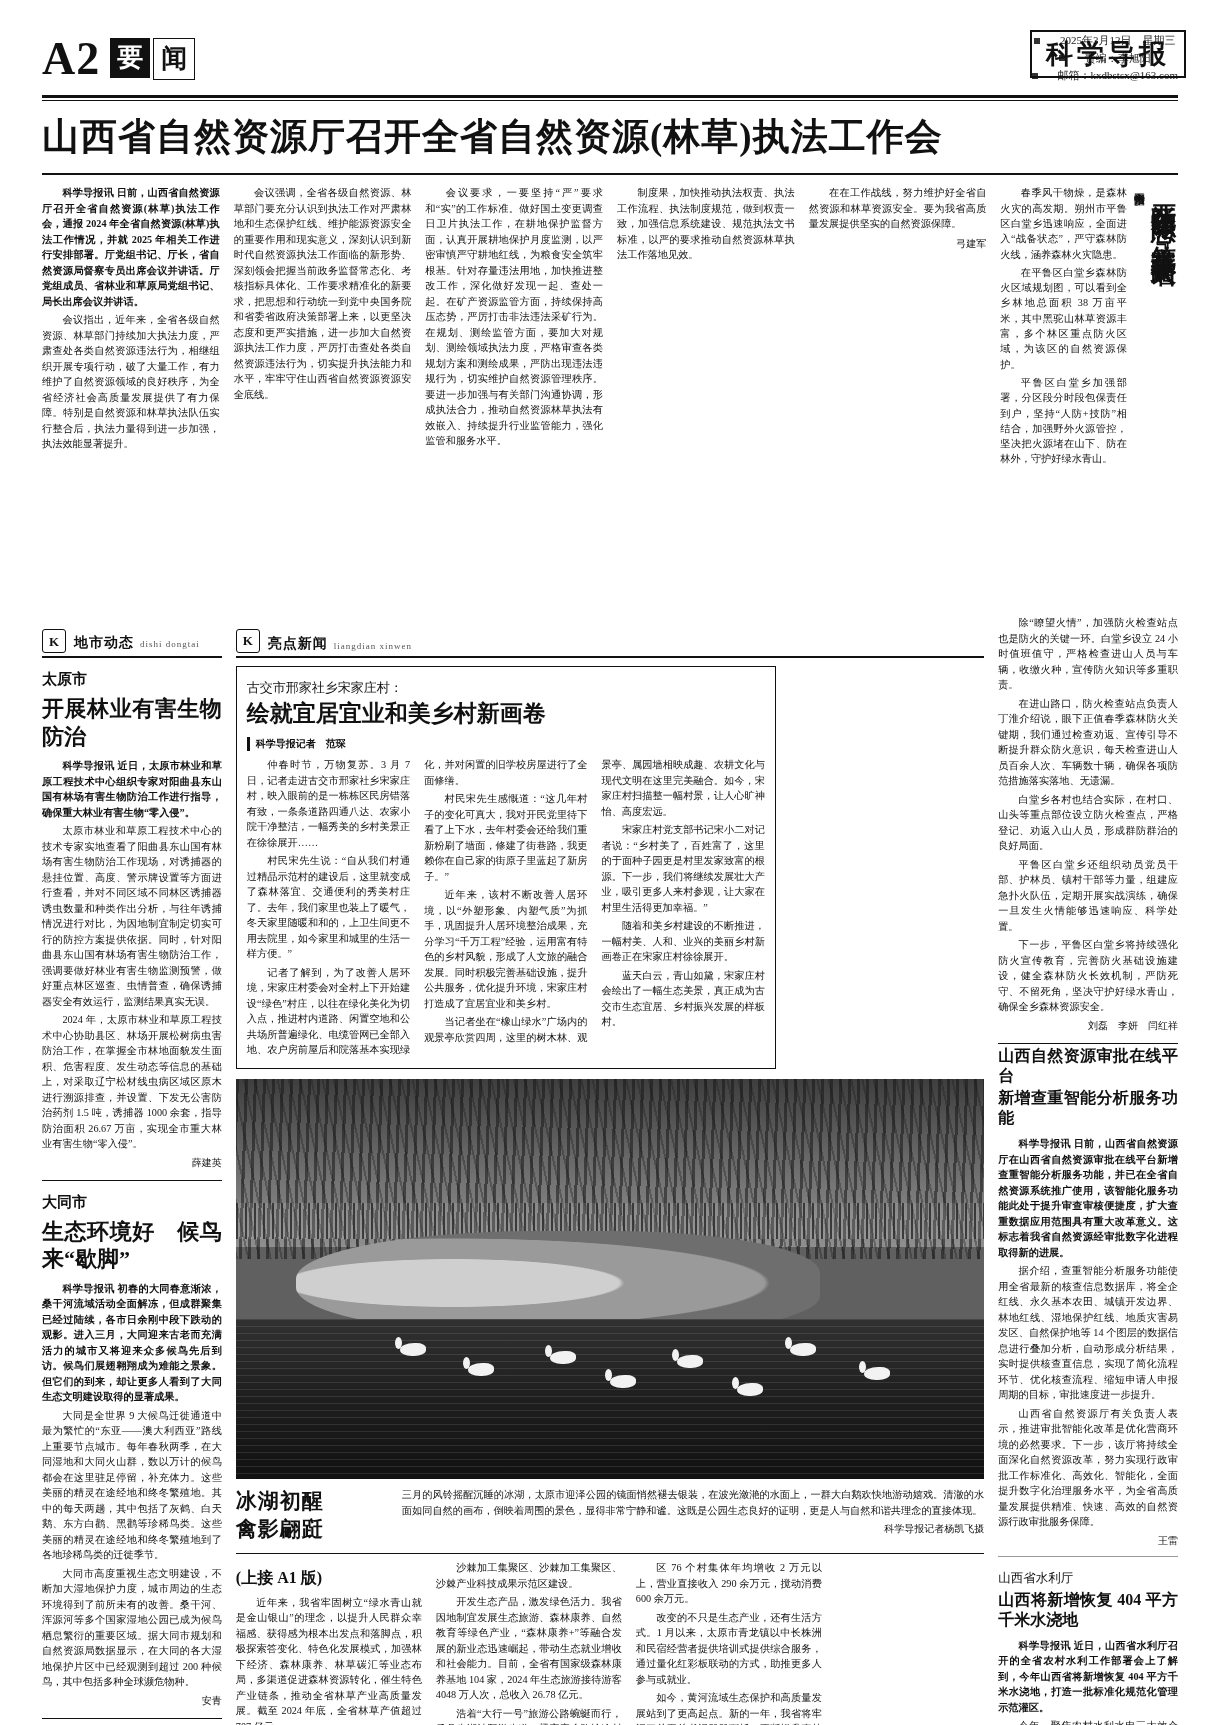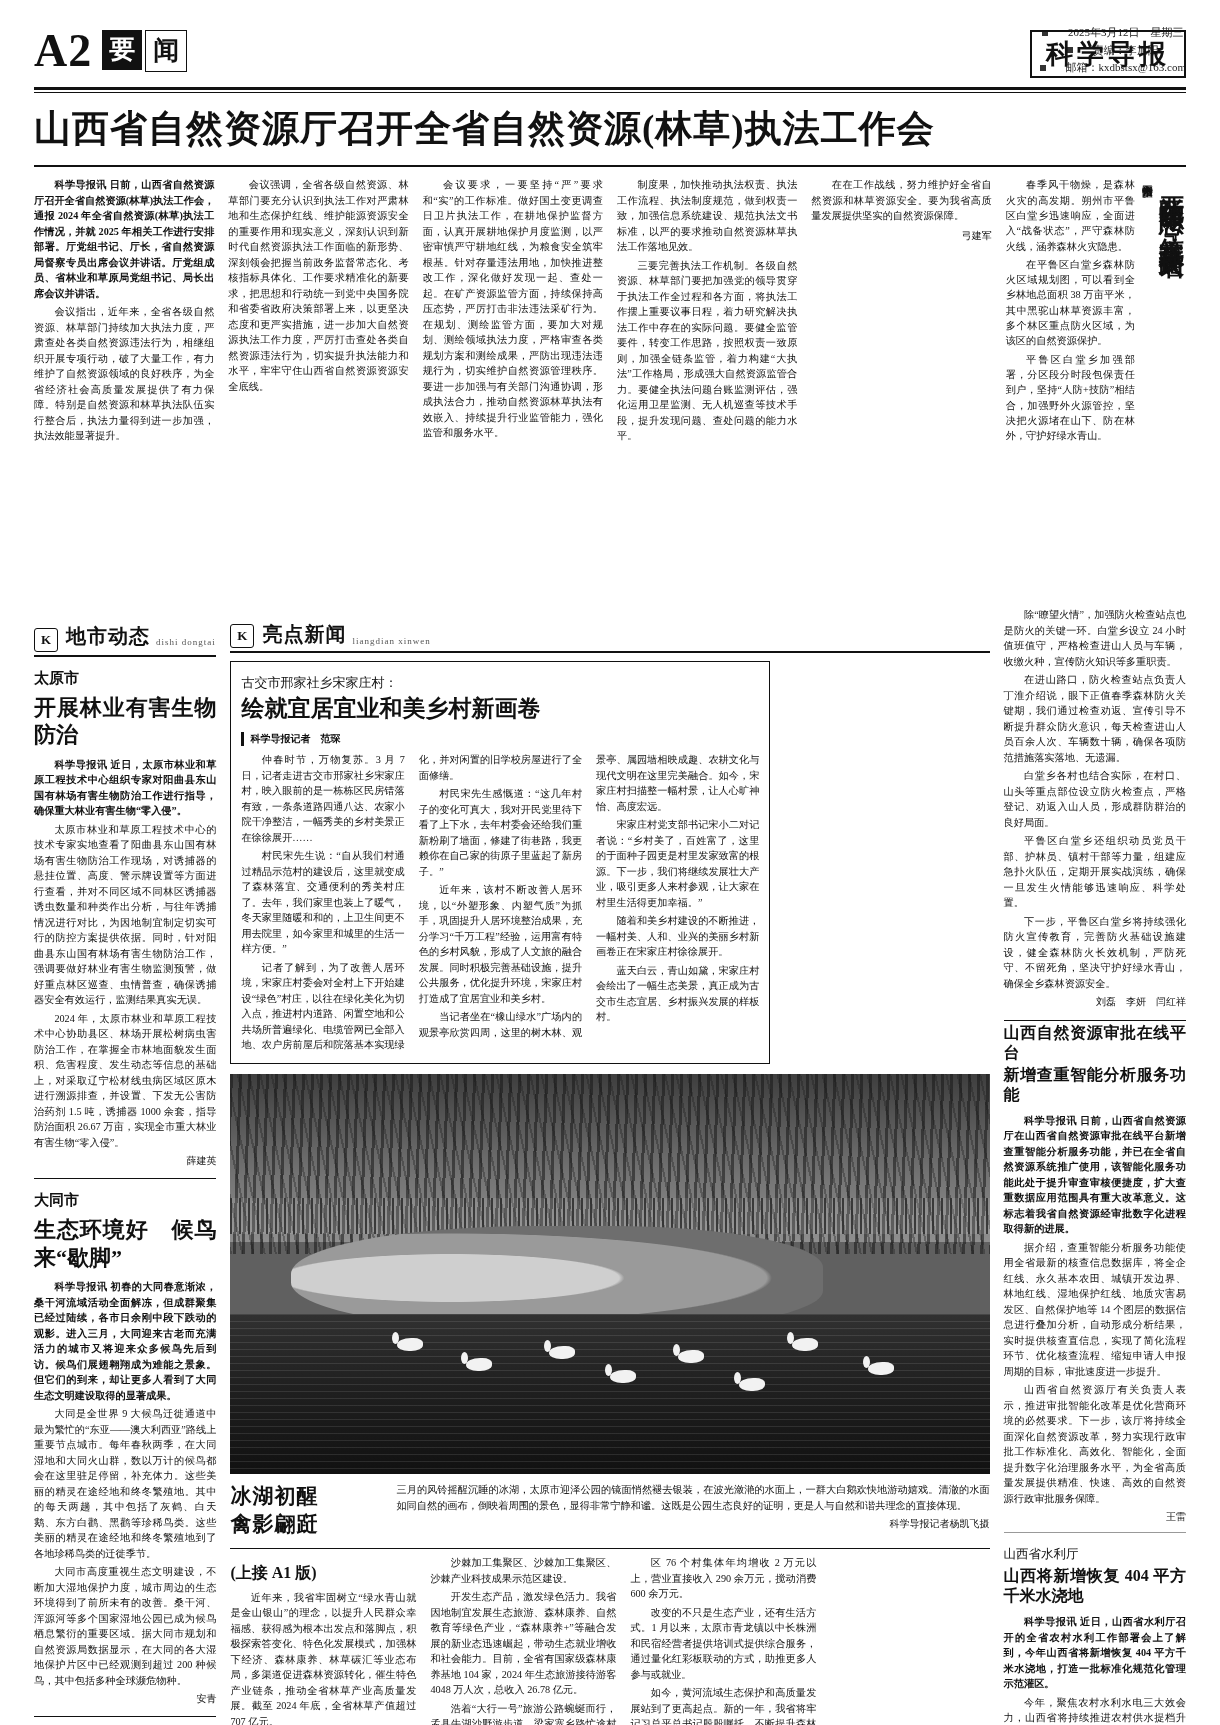--- a/index.html
+++ b/index.html
@@ -1,21 +1,21 @@
 <!DOCTYPE html>
 <html><head>
 <meta charset="utf-8">
 <style>
   html,body{margin:0;padding:0;}
   body{
     width:1220px;height:1725px;background:#ffffff;
     font-family:"Liberation Serif","DejaVu Serif",serif;
     color:#111;overflow:hidden;
   }
-  .page{position:relative;width:1220px;height:1725px;padding:0;box-sizing:border-box;}
+  .page{position:relative;width:1220px;height:1725px;padding:8px;box-sizing:border-box;}
 
   
   .masthead{display:flex;align-items:flex-start;justify-content:space-between;padding:24px 34px 0 34px;}
   .mh-left{display:flex;align-items:center;gap:10px;}
   .page-no{font-size:46px;font-weight:700;letter-spacing:1px;font-family:"Liberation Serif",serif;}
   .section-badge{display:flex;}
   .section-badge .ch{
     width:40px;height:40px;margin-right:3px;font-size:26px;line-height:40px;text-align:center;font-weight:700;
   }
   .section-badge .ch.inv{background:#111;color:#fff;}
@@ -59,21 +59,21 @@
     height:470px;margin:0 auto;
   }
   .vert-kicker{
     writing-mode:vertical-rl;text-orientation:upright;font-size:11px;line-height:1.5;
     height:110px;margin-left:4px;
   }
 
   
   .sec-head{display:flex;align-items:flex-end;gap:8px;border-bottom:2px solid #111;padding-bottom:3px;margin:14px 0 8px 0;}
   .kbox{width:22px;height:22px;border:1.5px solid #111;display:flex;align-items:center;justify-content:center;font-weight:700;font-size:13px;border-radius:3px;}
-  .sec-cn{font-size:20px;font-weight:700;letter-spacing:1px;}
+  .sec-cn{font-size:14px;font-weight:700;letter-spacing:1px;}
   .sec-py{font-size:9px;color:#555;letter-spacing:1px;margin-left:-2px;padding-bottom:2px;}
 
   .city{font-size:15px;font-weight:700;margin:10px 0 4px 0;}
   .sub-headline{font-size:22px;font-weight:700;line-height:1.25;margin:2px 0 8px 0;}
   .sub-headline.sm{font-size:16px;}
   .byline{text-align:right;font-size:10px;margin-top:3px;}
 
   hr.sep{border:0;border-top:1px solid #111;margin:10px 0 0 0;}
   hr.sep2{border:0;border-top:1px solid #999;margin:8px 0 0 0;}
 
@@ -159,21 +159,20 @@
       <p>会议指出，近年来，全省各级自然资源、林草部门持续加大执法力度，严肃查处各类自然资源违法行为，相继组织开展专项行动，破了大量工作，有力维护了自然资源领域的良好秩序，为全省经济社会高质量发展提供了有力保障。特别是自然资源和林草执法队伍实行整合后，执法力量得到进一步加强，执法效能显著提升。</p>
     </div>
     <div class="col c2">
       <p>会议强调，全省各级自然资源、林草部门要充分认识到执法工作对严肃林地和生态保护红线、维护能源资源安全的重要作用和现实意义，深刻认识到新时代自然资源执法工作面临的新形势、深刻领会把握当前政务监督常态化、考核指标具体化、工作要求精准化的新要求，把思想和行动统一到党中央国务院和省委省政府决策部署上来，以更坚决态度和更严实措施，进一步加大自然资源执法工作力度，严厉打击查处各类自然资源违法行为，切实提升执法能力和水平，牢牢守住山西省自然资源资源安全底线。</p>
     </div>
     <div class="col c3">
       <p>会议要求，一要坚持“严”要求和“实”的工作标准。做好国土变更调查日卫片执法工作，在耕地保护监督方面，认真开展耕地保护月度监测，以严密审慎严守耕地红线，为粮食安全筑牢根基。针对存量违法用地，加快推进整改工作，深化做好发现一起、查处一起。在矿产资源监管方面，持续保持高压态势，严厉打击非法违法采矿行为。在规划、测绘监管方面，要加大对规划、测绘领域执法力度，严格审查各类规划方案和测绘成果，严防出现违法违规行为，切实维护自然资源管理秩序。要进一步加强与有关部门沟通协调，形成执法合力，推动自然资源林草执法有效嵌入、持续提升行业监管能力，强化监管和服务水平。</p>
     </div>
     <div class="col c4">
       <p>制度果，加快推动执法权责、执法工作流程、执法制度规范，做到权责一致，加强信息系统建设、规范执法文书标准，以严的要求推动自然资源林草执法工作落地见效。</p>
-      <p>三要完善执法工作机制。各级自然资源、林草部门要把加强党的领导贯穿于执法工作全过程和各方面，将执法工作摆上重要议事日程，着力研究解决执法工作中存在的实际问题。要健全监管要件，转变工作思路，按照权责一致原则，加强全链条监管，着力构建“大执法”工作格局，形成强大自然资源监管合力。要健全执法问题台账监测评估，强化运用卫星监测、无人机巡查等技术手段，提升发现问题、查处问题的能力水平。</p>
     </div>
     <div class="col c5">
       <p>在在工作战线，努力维护好全省自然资源和林草资源安全。要为我省高质量发展提供坚实的自然资源保障。</p>
       <div class="sign">弓建军</div>
     </div>
     <div class="col c6" style="display:flex;flex-direction:row-reverse;">
       <div class="vert-title">严防死守除隐患　筑牢森林『防火墙』</div>
       <div class="vert-kicker">朔州市平鲁区白堂乡</div>
       <div style="flex:1;font-size:10.2px;line-height:1.5;text-align:justify;">
         <p>春季风干物燥，是森林火灾的高发期。朔州市平鲁区白堂乡迅速响应，全面进入“战备状态”，严守森林防火线，涵养森林火灾隐患。</p>

